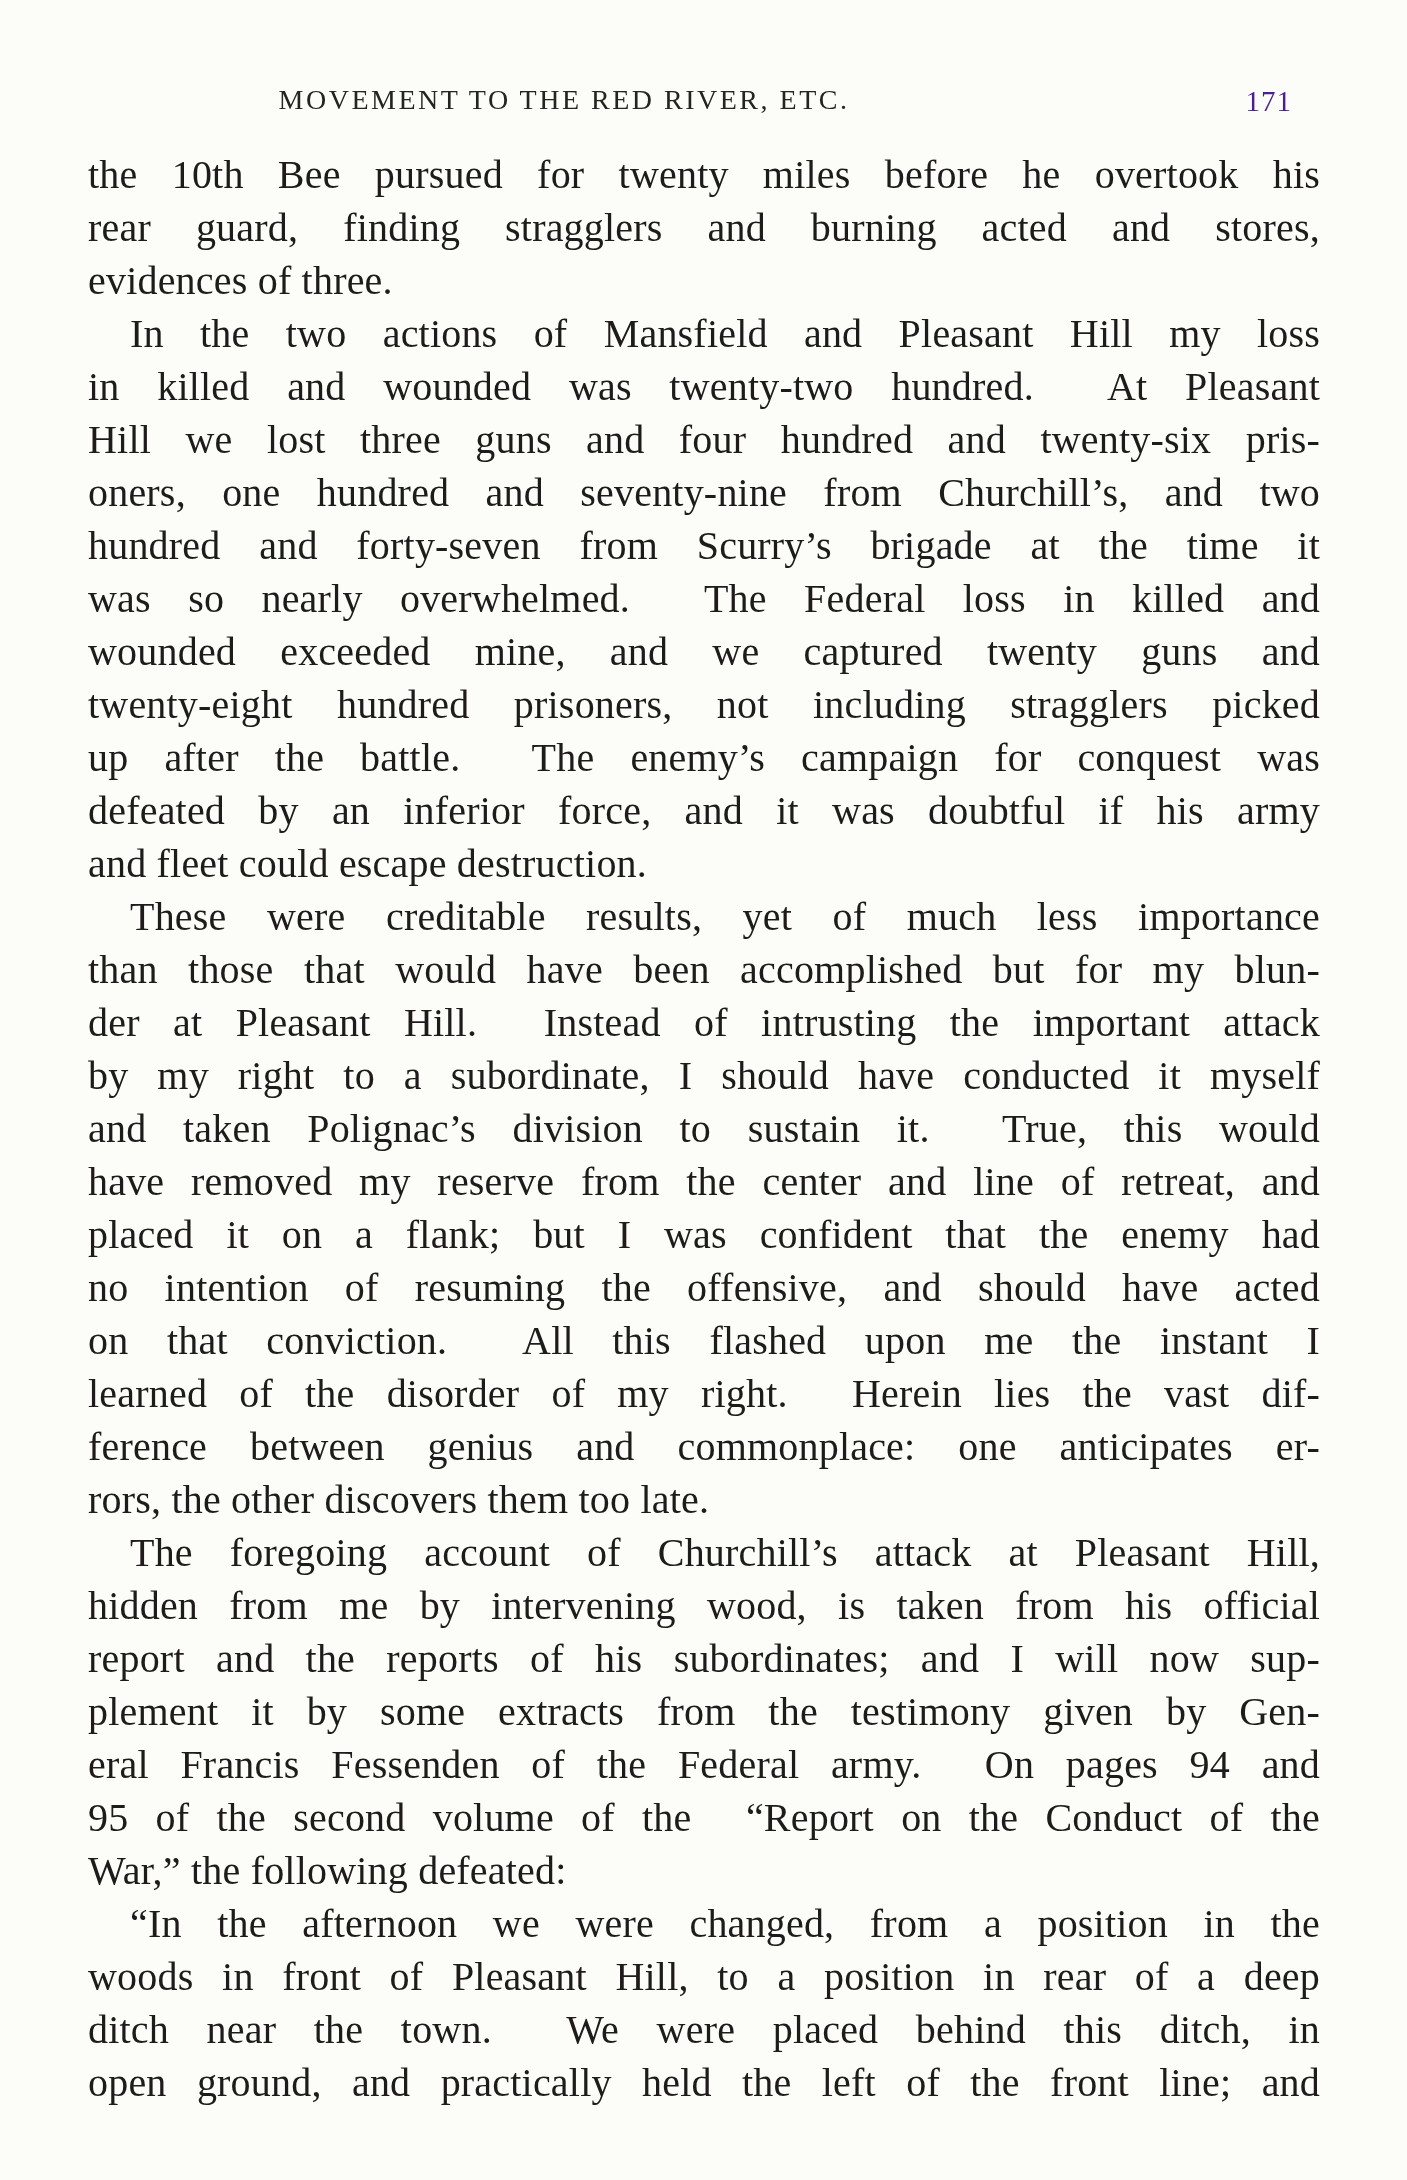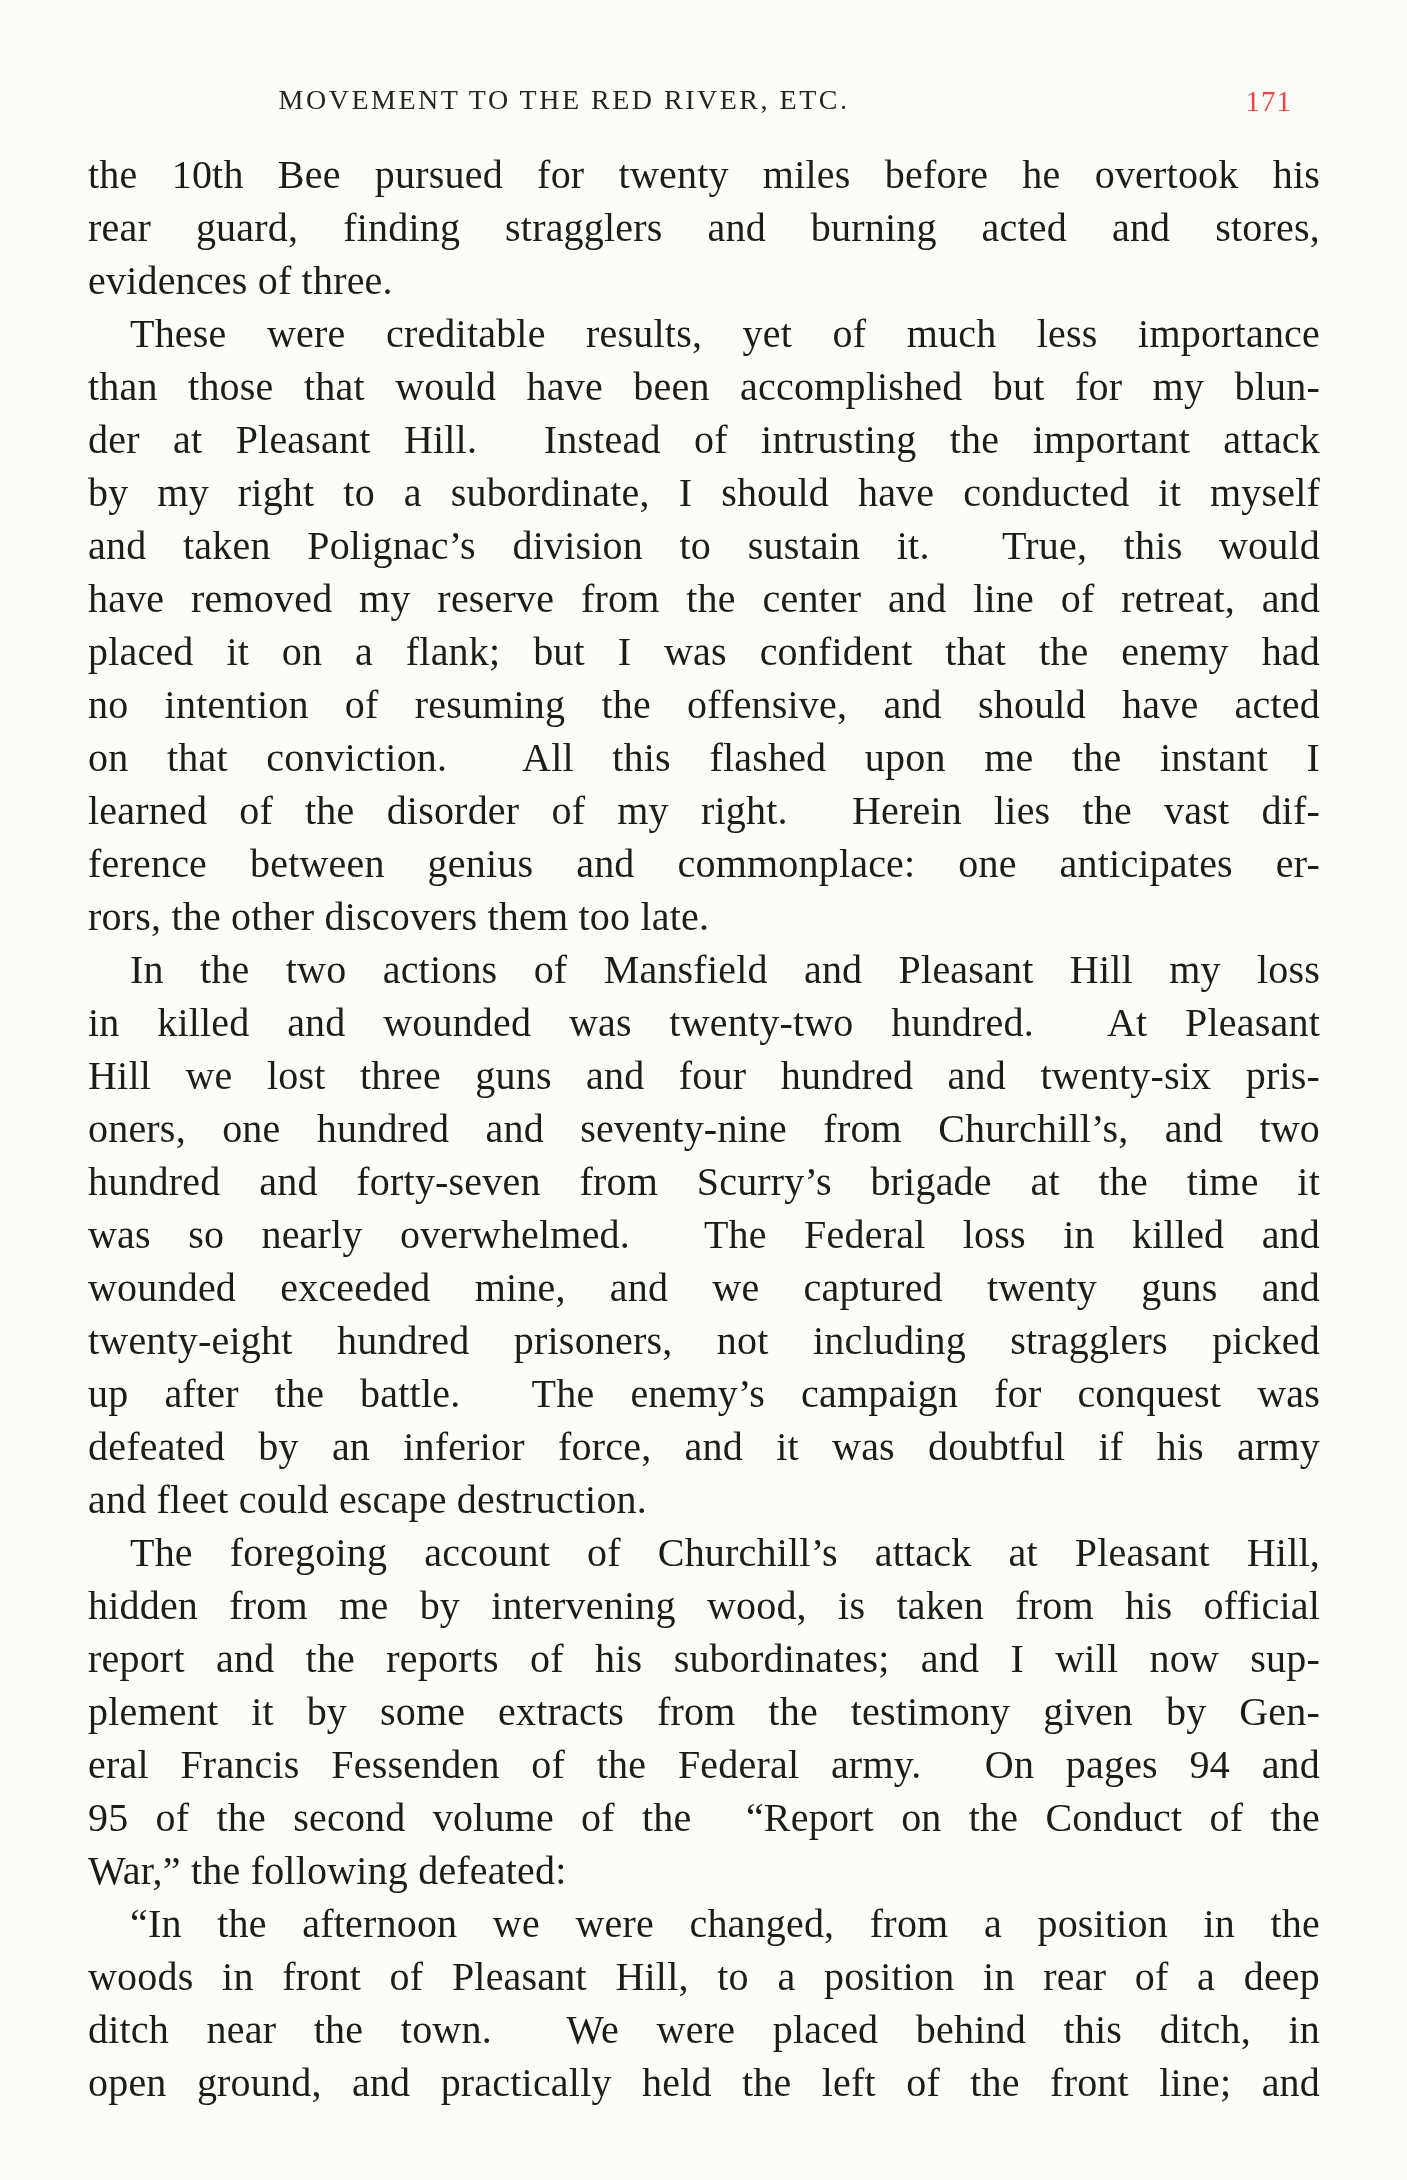--- a/index.html
+++ b/index.html
@@ -36,21 +36,21 @@
     letter-spacing: 2.5px;
     white-space: nowrap;
     color: #26241f;
   }
   .page-number {
     position: absolute;
     right: 28px;
     top: 1px;
     font-size: 29px;
     letter-spacing: 1px;
-    color: #ef4444;
+    color: #4c1d95;
   }
   .page-body {
     position: absolute;
     top: 148px;
     left: 88px;
     width: 1232px;
     font-size: 40px;
     line-height: 53px;
     color: var(--ink);
   }
@@ -75,45 +75,45 @@
     <span class="page-number">171</span>
   </div>
 
   <div class="page-body">
       <div class="para">
         <div class="line">the 10th Bee pursued for twenty miles before he overtook his</div>
         <div class="line">rear guard, finding stragglers and burning acted and stores,</div>
         <div class="line last">evidences of three.</div>
       </div>
       <div class="para">
+        <div class="line indent">In the two actions of Mansfield and Pleasant Hill my loss</div>
+        <div class="line">in killed and wounded was twenty-two hundred.  At Pleasant</div>
+        <div class="line">Hill we lost three guns and four hundred and twenty-six pris-</div>
+        <div class="line">oners, one hundred and seventy-nine from Churchill’s, and two</div>
+        <div class="line">hundred and forty-seven from Scurry’s brigade at the time it</div>
+        <div class="line">was so nearly overwhelmed.  The Federal loss in killed and</div>
+        <div class="line">wounded exceeded mine, and we captured twenty guns and</div>
+        <div class="line">twenty-eight hundred prisoners, not including stragglers picked</div>
+        <div class="line">up after the battle.  The enemy’s campaign for conquest was</div>
+        <div class="line">defeated by an inferior force, and it was doubtful if his army</div>
+        <div class="line last">and fleet could escape destruction.</div>
+      </div>
+      <div class="para">
         <div class="line indent">These were creditable results, yet of much less importance</div>
         <div class="line">than those that would have been accomplished but for my blun-</div>
         <div class="line">der at Pleasant Hill.  Instead of intrusting the important attack</div>
         <div class="line">by my right to a subordinate, I should have conducted it myself</div>
         <div class="line">and taken Polignac’s division to sustain it.  True, this would</div>
         <div class="line">have removed my reserve from the center and line of retreat, and</div>
         <div class="line">placed it on a flank; but I was confident that the enemy had</div>
         <div class="line">no intention of resuming the offensive, and should have acted</div>
         <div class="line">on that conviction.  All this flashed upon me the instant I</div>
         <div class="line">learned of the disorder of my right.  Herein lies the vast dif-</div>
         <div class="line">ference between genius and commonplace: one anticipates er-</div>
         <div class="line last">rors, the other discovers them too late.</div>
-      </div>
-      <div class="para">
-        <div class="line indent">In the two actions of Mansfield and Pleasant Hill my loss</div>
-        <div class="line">in killed and wounded was twenty-two hundred.  At Pleasant</div>
-        <div class="line">Hill we lost three guns and four hundred and twenty-six pris-</div>
-        <div class="line">oners, one hundred and seventy-nine from Churchill’s, and two</div>
-        <div class="line">hundred and forty-seven from Scurry’s brigade at the time it</div>
-        <div class="line">was so nearly overwhelmed.  The Federal loss in killed and</div>
-        <div class="line">wounded exceeded mine, and we captured twenty guns and</div>
-        <div class="line">twenty-eight hundred prisoners, not including stragglers picked</div>
-        <div class="line">up after the battle.  The enemy’s campaign for conquest was</div>
-        <div class="line">defeated by an inferior force, and it was doubtful if his army</div>
-        <div class="line last">and fleet could escape destruction.</div>
       </div>
       <div class="para">
         <div class="line indent">The foregoing account of Churchill’s attack at Pleasant Hill,</div>
         <div class="line">hidden from me by intervening wood, is taken from his official</div>
         <div class="line">report and the reports of his subordinates; and I will now sup-</div>
         <div class="line">plement it by some extracts from the testimony given by Gen-</div>
         <div class="line">eral Francis Fessenden of the Federal army.  On pages 94 and</div>
         <div class="line">95 of the second volume of the  “Report on the Conduct of the</div>
         <div class="line last">War,” the following defeated:</div>
       </div>

